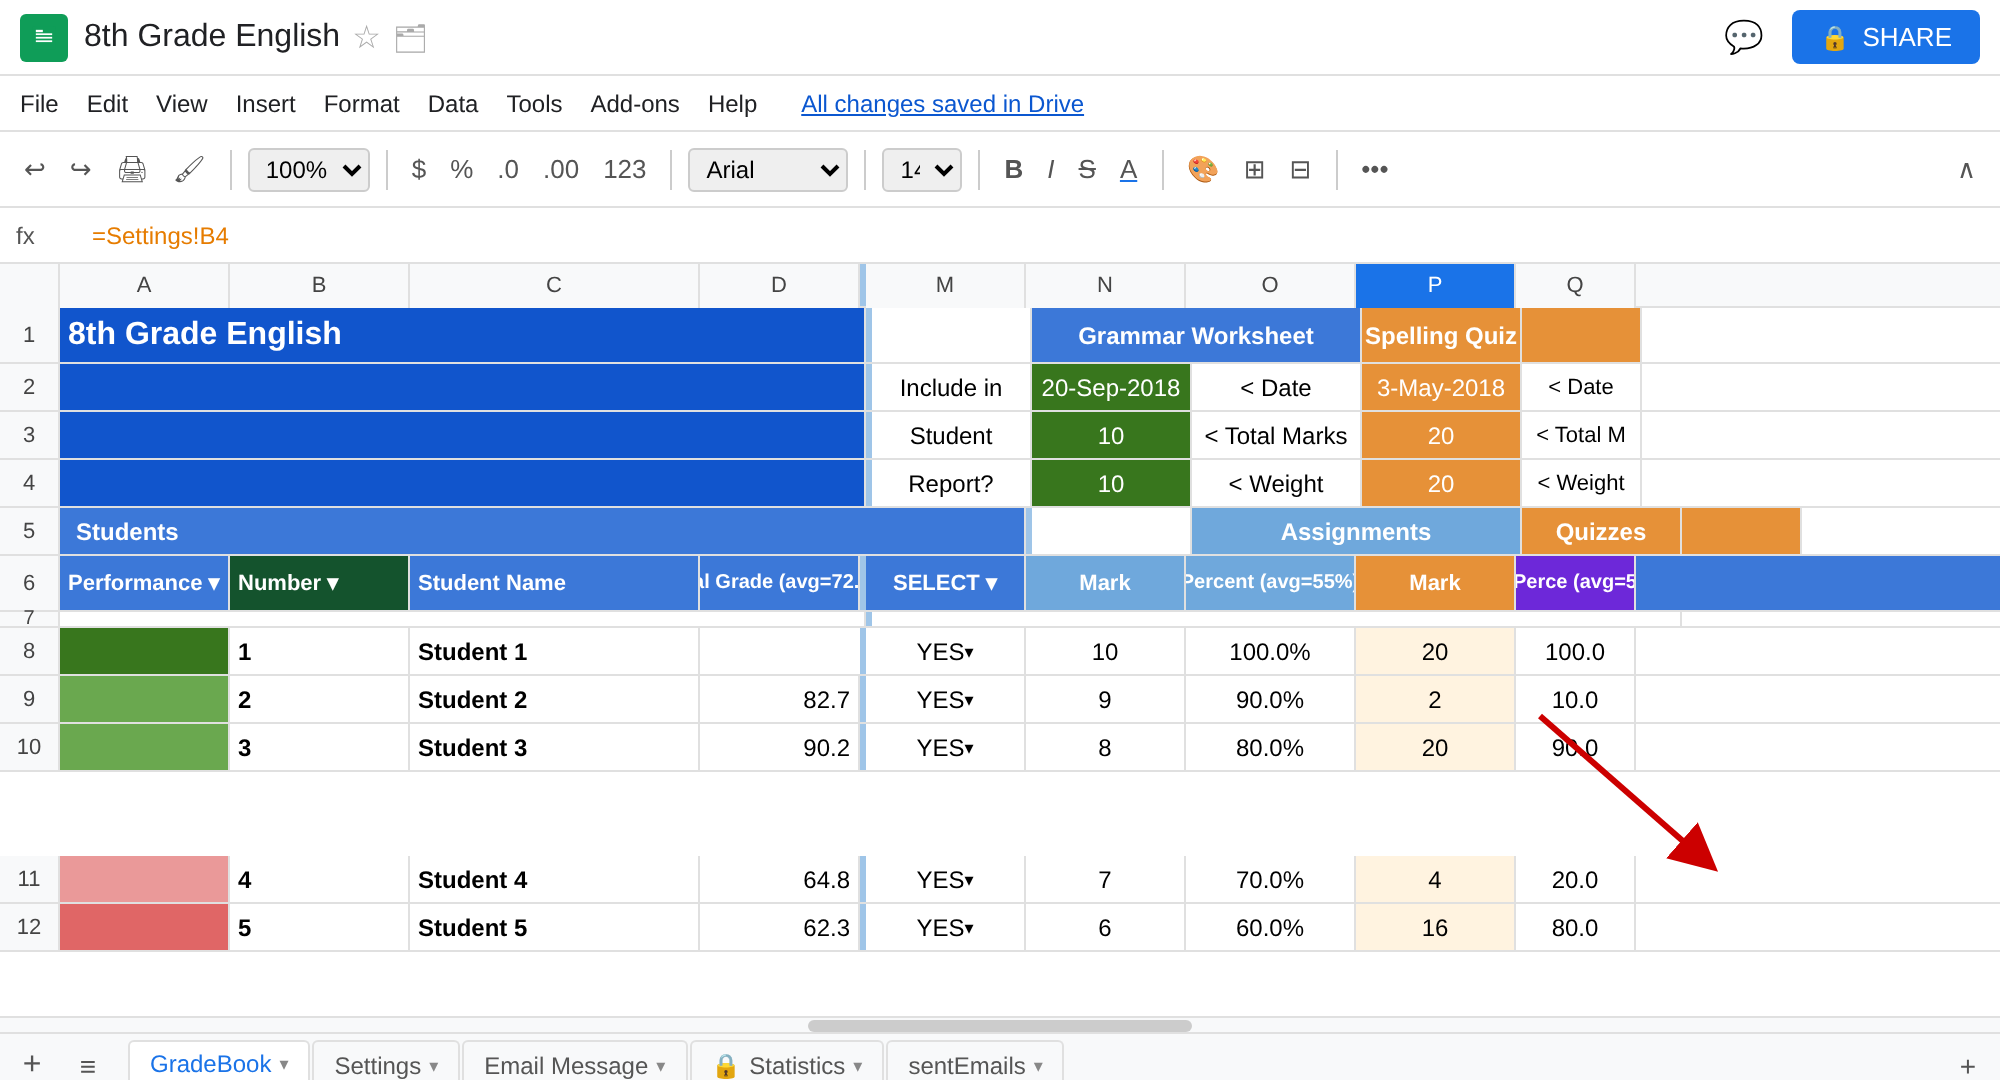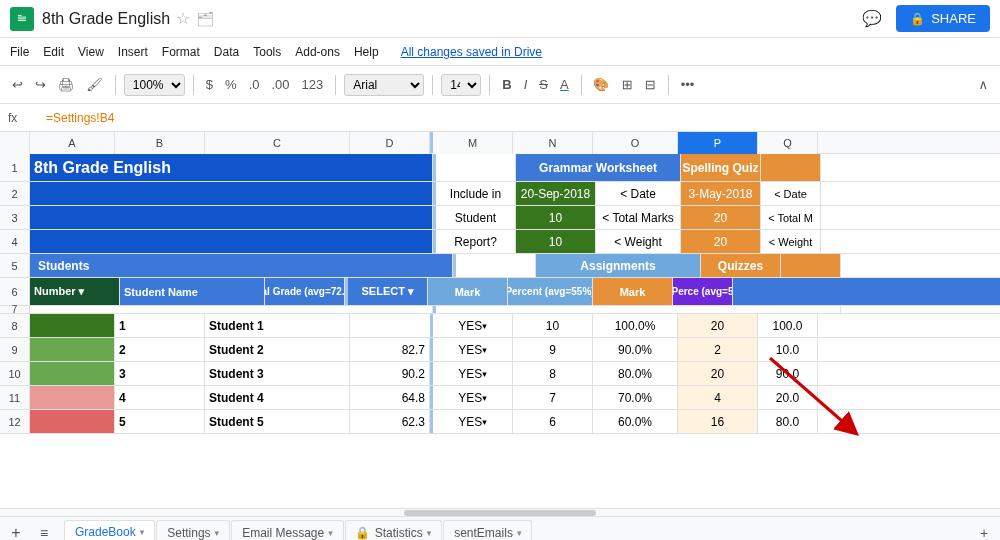--- a/index.html
+++ b/index.html
@@ -230,32 +230,33 @@
     <div class="frozen-divider"></div>
     <div class="cell center" style="width:80px; background:#fff;">Report?</div>
     <div class="cell center" style="width:80px; background:#38761d; color:#fff;">10</div>
     <div class="cell center" style="width:85px; background:#fff;">&lt; Weight</div>
     <div class="cell center" style="width:80px; background:#e69138; color:#fff;">20</div>
     <div class="cell center" style="width:60px; background:#fff; font-size:11px;">&lt; Weight</div>
   </div>
 
   <div class="data-row">
     <div class="row-num">5</div>
-    <div class="cell" style="width:423px; background:#3c78d8;">
+    <div class="cell" style="width:483px; background:#3c78d8;">
       <span style="color:#fff; font-weight:bold; padding-left:4px;">Students</span>
     </div>
     <div class="frozen-divider"></div>
     <div class="cell" style="width:80px; background:#fff;"></div>
     <div class="cell center bold" style="width:165px; background:#6fa8dc; color:#fff;">Assignments</div>
     <div class="cell center bold" style="width:80px; background:#e69138; color:#fff;">Quizzes</div>
     <div class="cell" style="width:60px; background:#e69138;"></div>
   </div>
 
   <div class="data-row" style="background:#3c78d8; height:28px;">
     <div class="row-num">6</div>
+    <div class="cell bold" style="width:85px; background:#3c78d8; color:#fff; font-size:11px;">Performance ▾</div>
     <div class="cell bold" style="width:90px; background:#14532d; color:#fff; font-size:11px;">Number ▾</div>
     <div class="cell bold" style="width:145px; background:#3c78d8; color:#fff; font-size:11px;">Student Name</div>
     <div class="cell bold" style="width:80px; background:#3c78d8; color:#fff; font-size:10px; text-align:center; justify-content:center;">Final Grade (avg=72.8%)</div>
     <div class="frozen-divider"></div>
     <div class="cell bold center" style="width:80px; background:#3c78d8; color:#fff; font-size:11px;">SELECT ▾</div>
     <div class="cell bold center" style="width:80px; background:#6fa8dc; color:#fff; font-size:11px;">Mark</div>
     <div class="cell bold center" style="width:85px; background:#6fa8dc; color:#fff; font-size:10px;">Percent (avg=55%)</div>
     <div class="cell bold center" style="width:80px; background:#e69138; color:#fff; font-size:11px;">Mark</div>
     <div class="cell bold center" style="width:60px; background:#6d28d9; color:#fff; font-size:10px;">Perce (avg=5</div>
   </div>
@@ -300,21 +301,21 @@
     <div class="cell bold" style="width:90px;">3</div>
     <div class="cell bold" style="width:145px;">Student 3</div>
     <div class="cell right" style="width:80px;">90.2</div>
     <div class="frozen-divider"></div>
     <div class="cell center" style="width:80px;">YES <span style="font-size:9px;">▾</span></div>
     <div class="cell center" style="width:80px;">8</div>
     <div class="cell center" style="width:85px;">80.0%</div>
     <div class="cell center" style="width:80px; background:#fff3e0;">20</div>
     <div class="cell center" style="width:60px;">90.0</div>
   </div>
-      <div class="data-row" style="height: 24px;">
+      <div class="data-row" style="height: 24px; margin-top: 42px;">
     <div class="row-num">11</div>
     <div class="cell" style="width:85px; background:#ea9999;"></div>
     <div class="cell bold" style="width:90px;">4</div>
     <div class="cell bold" style="width:145px;">Student 4</div>
     <div class="cell right" style="width:80px;">64.8</div>
     <div class="frozen-divider"></div>
     <div class="cell center" style="width:80px;">YES <span style="font-size:9px;">▾</span></div>
     <div class="cell center" style="width:80px;">7</div>
     <div class="cell center" style="width:85px;">70.0%</div>
     <div class="cell center" style="width:80px; background:#fff3e0;">4</div>

